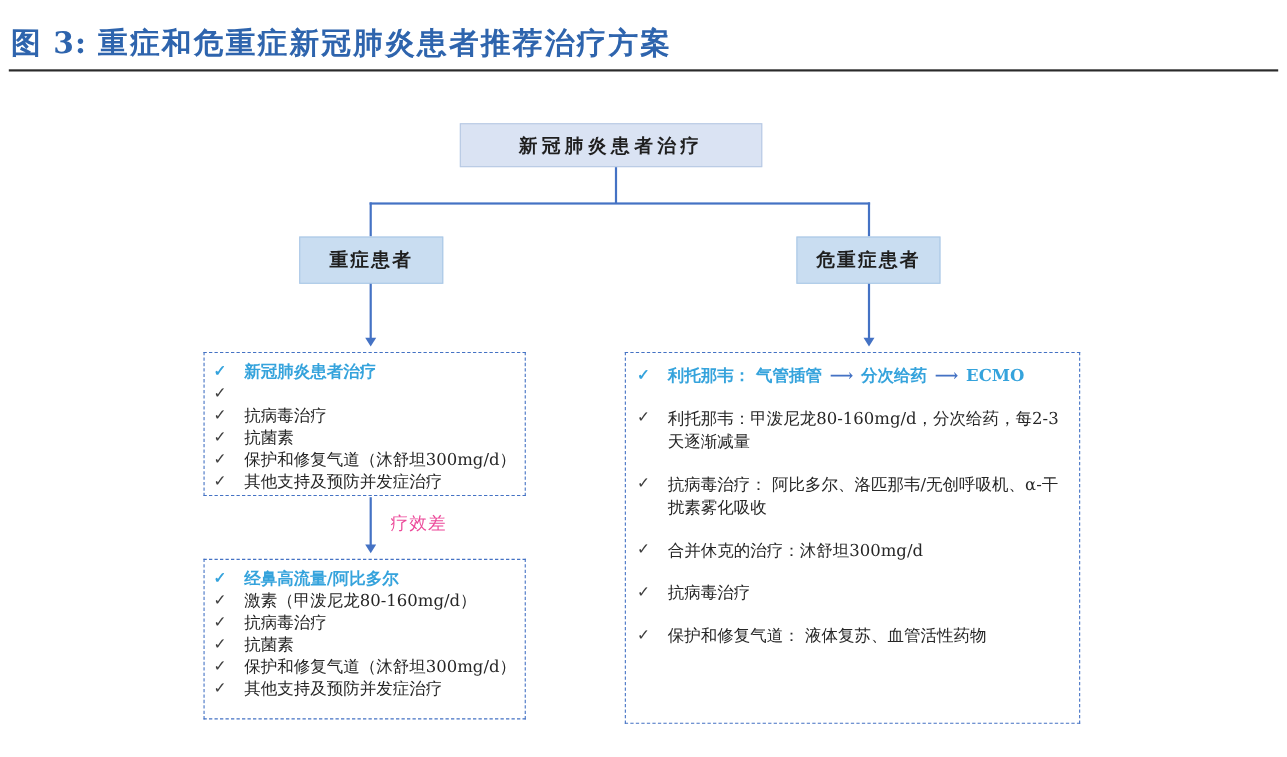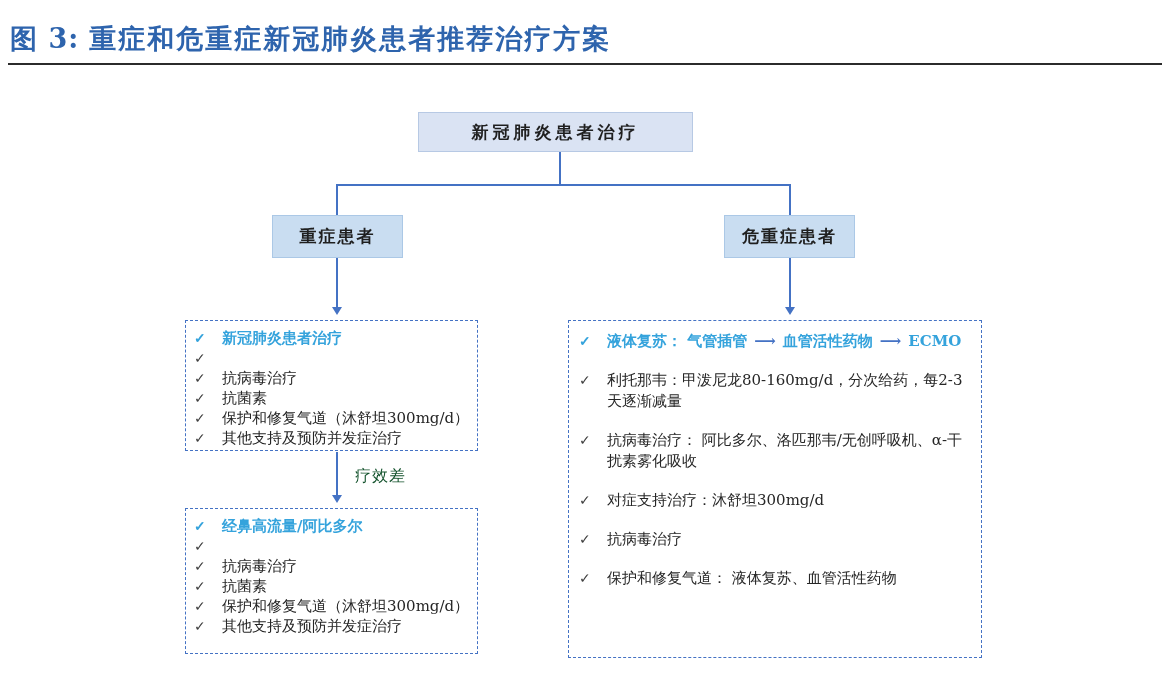--- a/index.html
+++ b/index.html
@@ -41,21 +41,21 @@
   .box-r .check-item{margin-bottom:18px;line-height:21px;}
   .box-r .check-item:last-child{margin-bottom:0;}
   .check-mark{flex:0 0 28px;width:28px;font-size:14px;color:#3f3f3f;}
   .check-item.highlight{color:#35A3DC;font-weight:bold;}
   .check-item.highlight .check-mark{color:#35A3DC;}
   .box-r .check-item.highlight{white-space:nowrap;}
   .flow-arrow{color:#4472C4;font-weight:bold;margin:0 7px;}
 
   
   .edge-label{position:absolute;left:355px;top:466px;font-family:Liberation Sans, sans-serif;
-              font-size:16px;color:#14532d;letter-spacing:1px;}
+              font-size:16px;color:#ec4899;letter-spacing:1px;}
 </style>
 </head>
 <body>
 
 <div class="page">
 
   <div class="fig-title">
     <span class="fig-label">图 3:</span><span>重症和危重症新冠肺炎患者推荐治疗方案</span>
   </div>
   <div class="title-rule"></div>
@@ -105,20 +105,21 @@
   <div class="arrow-head" style="left:332px;top:495px;"></div>
   <div class="edge-label">疗效差</div>
 
   <div class="dashed-box box-l2">
       <div class="check-item highlight">
         <span class="check-mark">✓</span>
         <span class="check-text">经鼻高流量/阿比多尔</span>
       </div>
       <div class="check-item">
         <span class="check-mark">✓</span>
+        <span class="check-text">激素（甲泼尼龙80-160mg/d）</span>
       </div>
       <div class="check-item">
         <span class="check-mark">✓</span>
         <span class="check-text">抗病毒治疗</span>
       </div>
       <div class="check-item">
         <span class="check-mark">✓</span>
         <span class="check-text">抗菌素</span>
       </div>
       <div class="check-item">
@@ -127,33 +128,33 @@
       </div>
       <div class="check-item">
         <span class="check-mark">✓</span>
         <span class="check-text">其他支持及预防并发症治疗</span>
       </div>
     </div>
 
   <div class="dashed-box box-r">
       <div class="check-item highlight">
         <span class="check-mark">✓</span>
-        <span class="check-text"><span>液体复苏：  气管插管</span><span class="flow-arrow">⟶</span><span>血管活性药物</span><span class="flow-arrow">⟶</span><span>ECMO</span></span>
+        <span class="check-text"><span>利托那韦：  气管插管</span><span class="flow-arrow">⟶</span><span>分次给药</span><span class="flow-arrow">⟶</span><span>ECMO</span></span>
       </div>
       <div class="check-item">
         <span class="check-mark">✓</span>
         <span class="check-text">利托那韦：甲泼尼龙80-160mg/d，分次给药，每2-3天逐渐减量</span>
       </div>
       <div class="check-item">
         <span class="check-mark">✓</span>
         <span class="check-text">抗病毒治疗：  阿比多尔、洛匹那韦/无创呼吸机、α-干扰素雾化吸收</span>
       </div>
       <div class="check-item">
         <span class="check-mark">✓</span>
-        <span class="check-text">对症支持治疗：沐舒坦300mg/d</span>
+        <span class="check-text">合并休克的治疗：沐舒坦300mg/d</span>
       </div>
       <div class="check-item">
         <span class="check-mark">✓</span>
         <span class="check-text">抗病毒治疗</span>
       </div>
       <div class="check-item">
         <span class="check-mark">✓</span>
         <span class="check-text">保护和修复气道：  液体复苏、血管活性药物</span>
       </div>
     </div>

